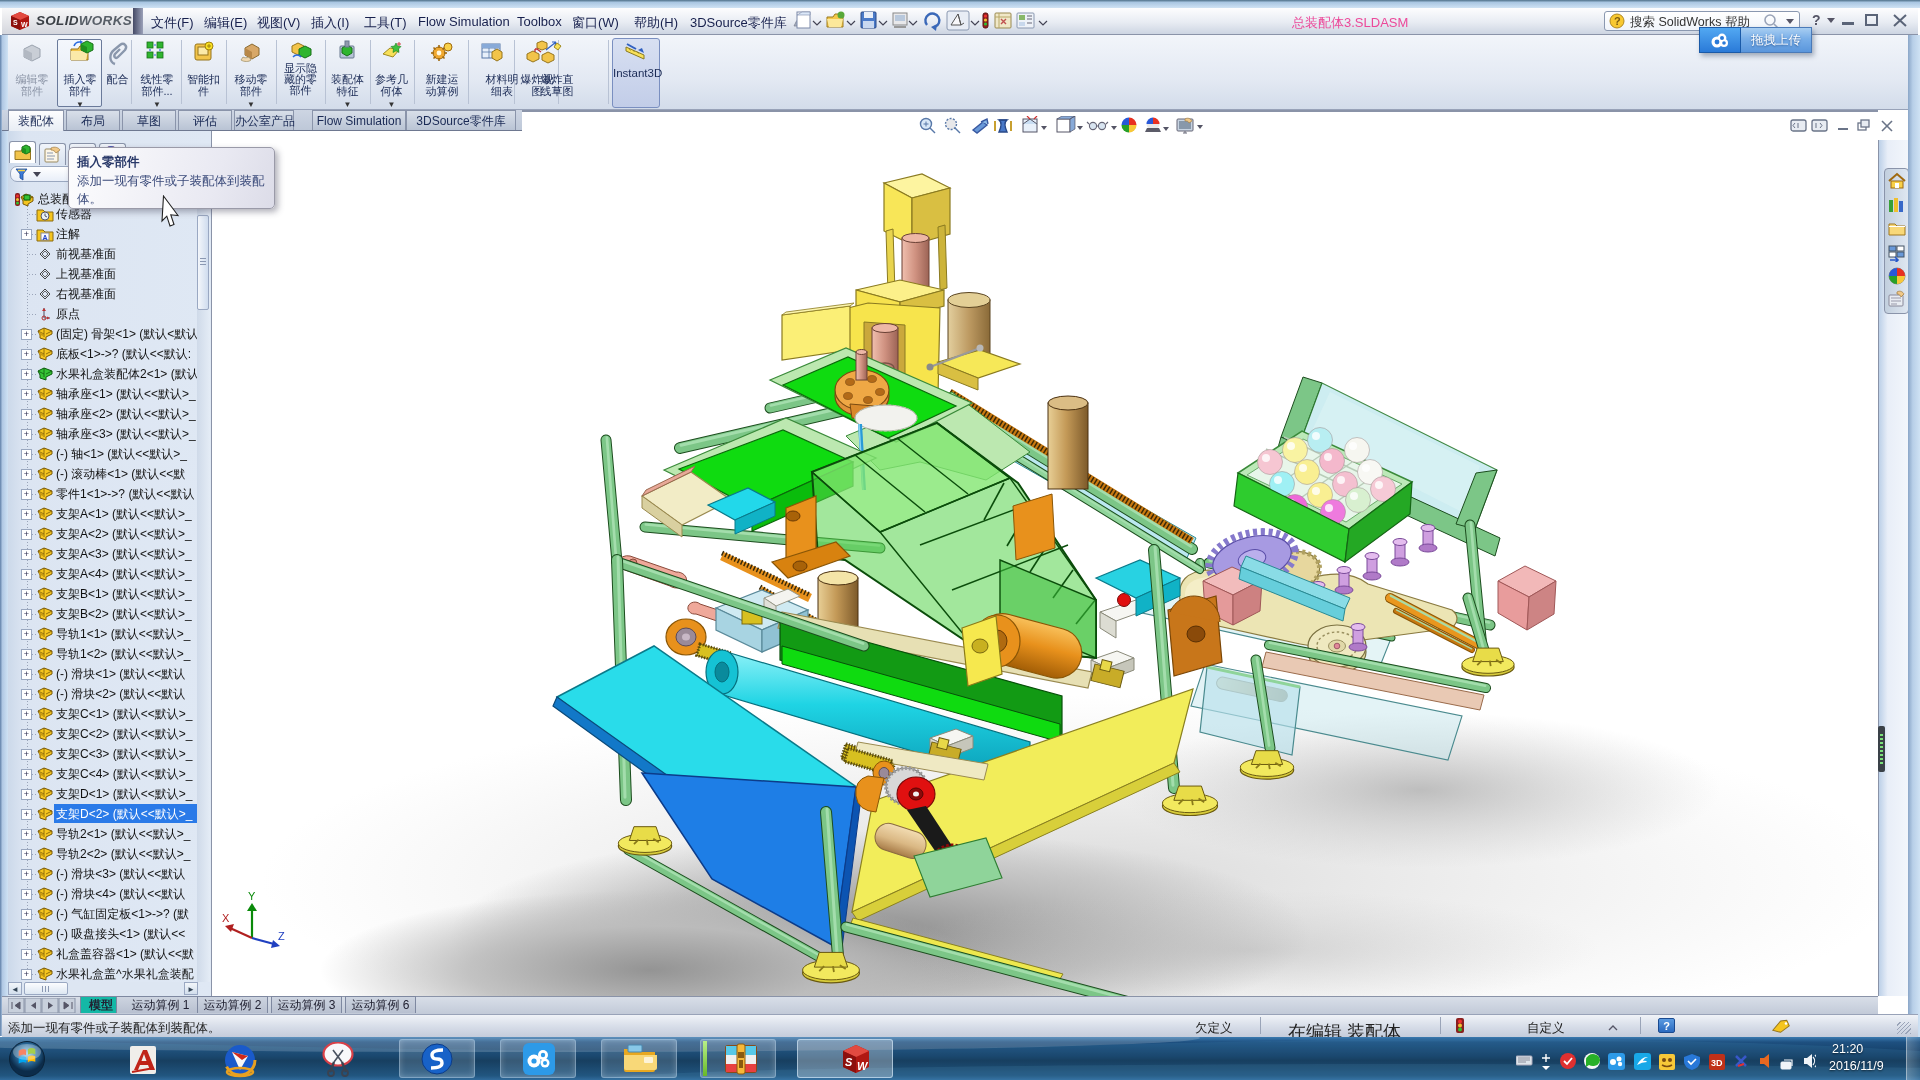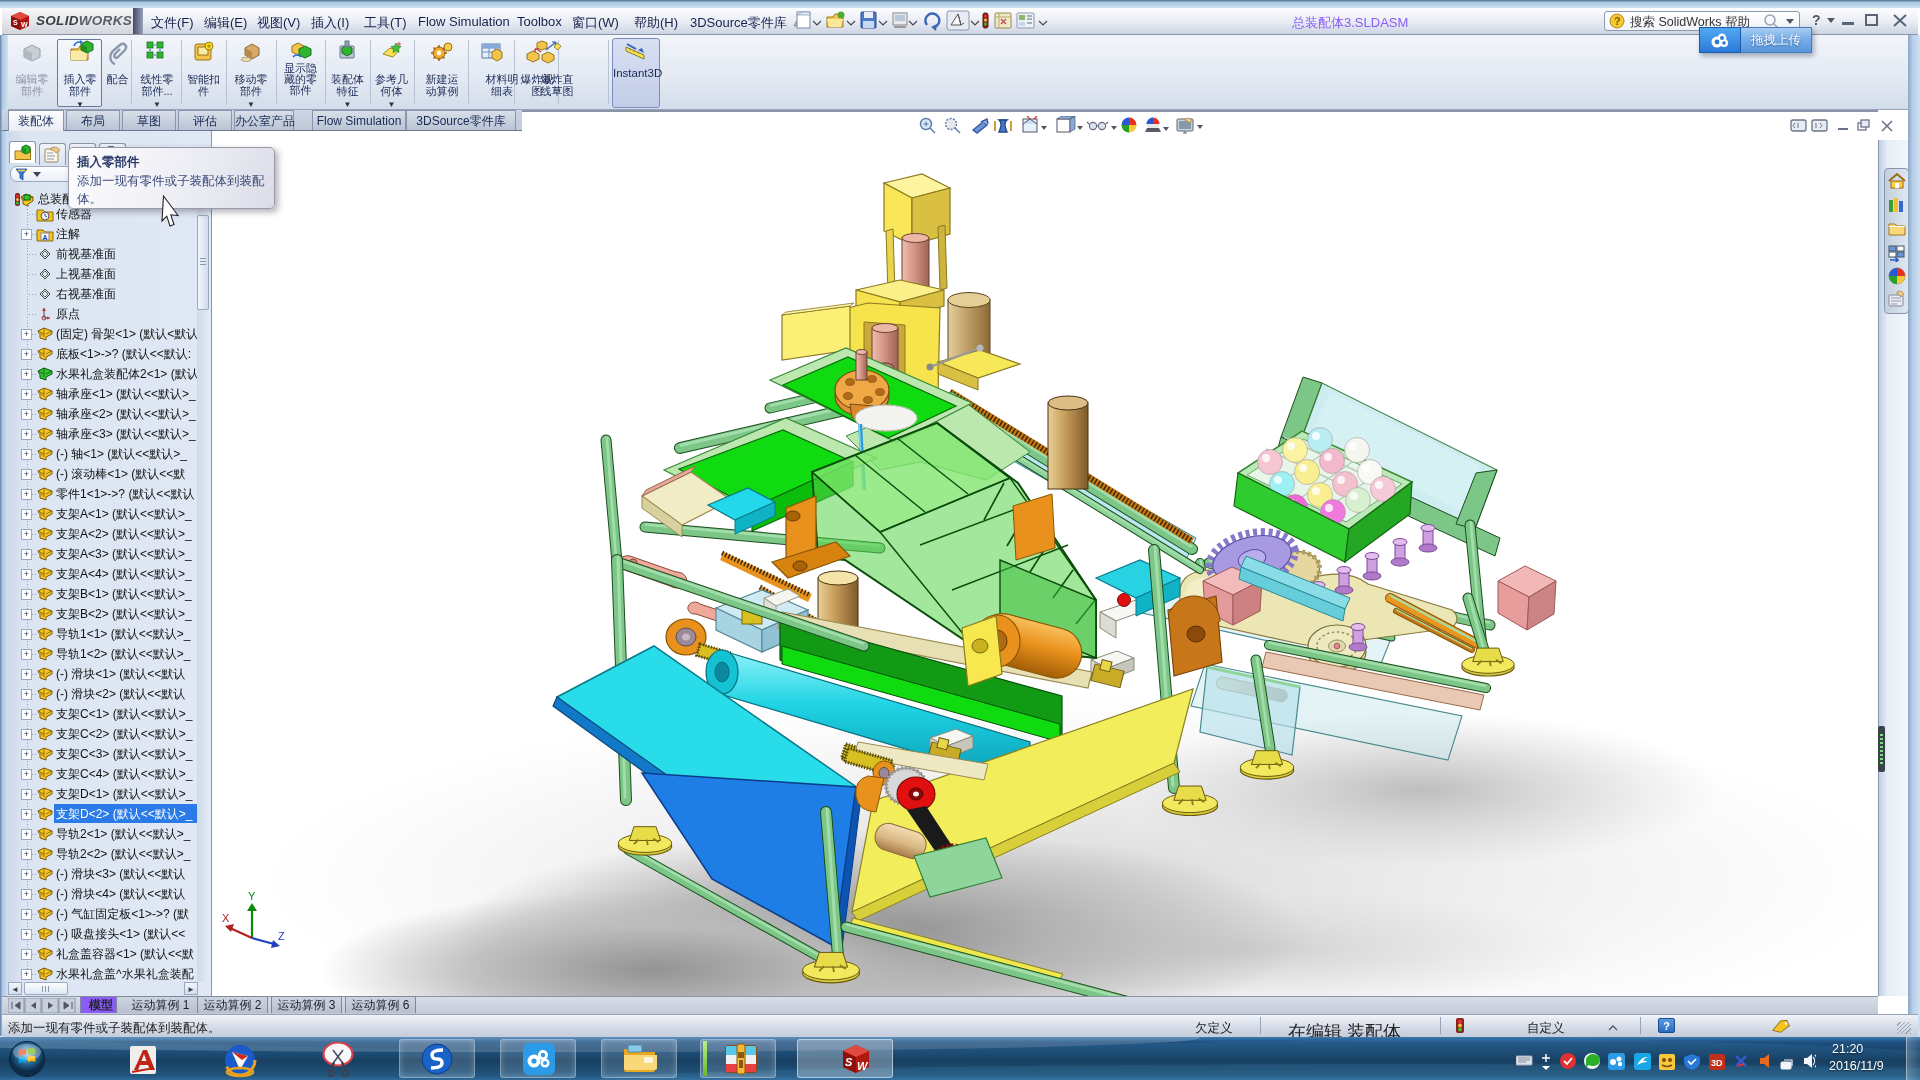--- a/index.html
+++ b/index.html
@@ -4,21 +4,21 @@
 *{margin:0;padding:0;box-sizing:border-box}
 html,body{width:1920px;height:1080px;overflow:hidden;font-family:"Liberation Sans",sans-serif}
 #root{position:absolute;left:0;top:0;width:1920px;height:1080px;background:#fff;overflow:hidden}
 .abs{position:absolute}
 
 #frame-top{left:0;top:0;width:1920px;height:8px;background:linear-gradient(#4e7089,#a9c6e2 30%,#cfe2f4)}
 #menubar{left:2px;top:8px;width:1916px;height:27px;background:linear-gradient(#fdfdfe,#e8ecf3 55%,#cdd5e2);border-bottom:1px solid #8a93a8}
 #logoarea{left:2px;top:8px;width:131px;height:26px;background:linear-gradient(#f8f8f9,#d4d6dd)}
 #logosep{left:133px;top:8px;width:10px;height:26px;background:linear-gradient(90deg,#454a66,#9aa0b8)}
 .menuitem{position:absolute;top:14px;font-size:13px;color:#17204d}
-#doctitle{left:1280px;top:14px;font-size:13px;color:#8b5cf6;position:absolute}
+#doctitle{left:1280px;top:14px;font-size:13px;color:#ec4899;position:absolute}
 
 #ribbon{left:2px;top:35px;width:1916px;height:75px;background:linear-gradient(#f2f5fa,#e3e9f3 60%,#d3dcea);border-bottom:1px solid #98a2b8}
 .rbtn{position:absolute;top:37px;height:70px;text-align:center;font-size:11px;color:#1a2a55;line-height:12px}
 .rbtn .cap{position:absolute;left:0;right:0;top:36px}
 .rbtn .drop{position:absolute;left:0;right:0;top:62px;font-size:8px;color:#333}
 .rsep{position:absolute;top:40px;height:64px;width:1px;background:#b8c2d4}
 
 #tabrow{left:2px;top:110px;width:520px;height:21px;background:linear-gradient(#cdd5e3,#bec8d8);border-bottom:1px solid #6e7890;z-index:5}
 .rtab{position:absolute;top:110px;height:20px;z-index:6;white-space:nowrap;font-size:12px;color:#1a2a55;text-align:center;line-height:20px;background:linear-gradient(#d8dfe9,#b9c3d4);border:1px solid #8a94aa;border-bottom:none}
 .rtab.active{background:linear-gradient(#fdfdfe,#e8edf4);height:21px;z-index:7}
@@ -27,21 +27,21 @@
 #leftpanel{left:8px;top:131px;width:204px;height:865px;background:linear-gradient(90deg,#ccd9ea,#dce5f2 8%,#dfe8f4);border-right:1px solid #8a93a8}
 .ptab{position:absolute;width:27px;height:22px;background:linear-gradient(#f0f4fa,#d8e2f0);border:1px solid #8a94aa;border-bottom:none;border-radius:3px 3px 0 0}
 #filterbox{position:absolute;left:10px;top:166px;width:188px;height:16px;background:linear-gradient(#fff,#e8eef8);border:1px solid #9aa8c0;border-radius:7px}
 .trow{position:absolute;left:2px;width:196px;height:20px;font-size:12px;color:#111;line-height:20px;white-space:nowrap;overflow:hidden}
 .trow .tx{position:absolute;left:54px;top:0}
 .trow.sel .tx{color:#fff}
 .ebox{position:absolute;left:19px;top:5px;width:11px;height:11px;background:#fff;border:1px solid #9aa8c0;font-size:9px;line-height:9px;text-align:center;color:#335}
 
 #mtabbar{left:2px;top:996px;width:1876px;height:18px;background:linear-gradient(#d8dee8,#c2cad8);border-top:1px solid #8a93a8}
 .mtab{position:absolute;top:996px;height:17px;font-size:12px;color:#223;text-align:center;line-height:17px;background:linear-gradient(#cdd4e0,#b8c0d0);border:1px solid #7e88a0;border-bottom:none}
-.mtab.active{background:#8b5cf6}
+.mtab.active{background:#14b8a6}
 #statusbar{left:2px;top:1014px;width:1916px;height:23px;background:linear-gradient(#f0f3f8,#d8dee9 50%,#c4ccdb);border-top:1px solid #98a2b8;font-size:12px;color:#222}
 
 #taskbar{left:0;top:1037px;width:1920px;height:43px;background:linear-gradient(#3a7ab0,#1e5080 12%,#123a60 45%,#0e3050 55%,#1a4a74 90%,#2a6294)}
 .tbtn{position:absolute;top:1039px;width:76px;height:39px;border-radius:3px}
 .tbtn.run{background:rgba(255,255,255,.14);border:1px solid rgba(200,225,245,.45);box-shadow:inset 0 0 6px rgba(255,255,255,.25)}
 .tbtn.fg{background:rgba(255,255,255,.30);border:1px solid rgba(220,240,255,.6)}
 
 #viewport{left:212px;top:112px;width:1666px;height:884px;background:#fff;overflow:hidden}
 #taskpane{left:1878px;top:140px;width:30px;height:856px;background:linear-gradient(90deg,#bcd0e8,#e8eef8 30%,#f2f6fb);border-left:1px solid #8a93a8}
 #rframe{left:1908px;top:35px;width:12px;height:1002px;background:linear-gradient(90deg,#8aa6c8,#b8cfe8 40%,#cfe2f4)}

